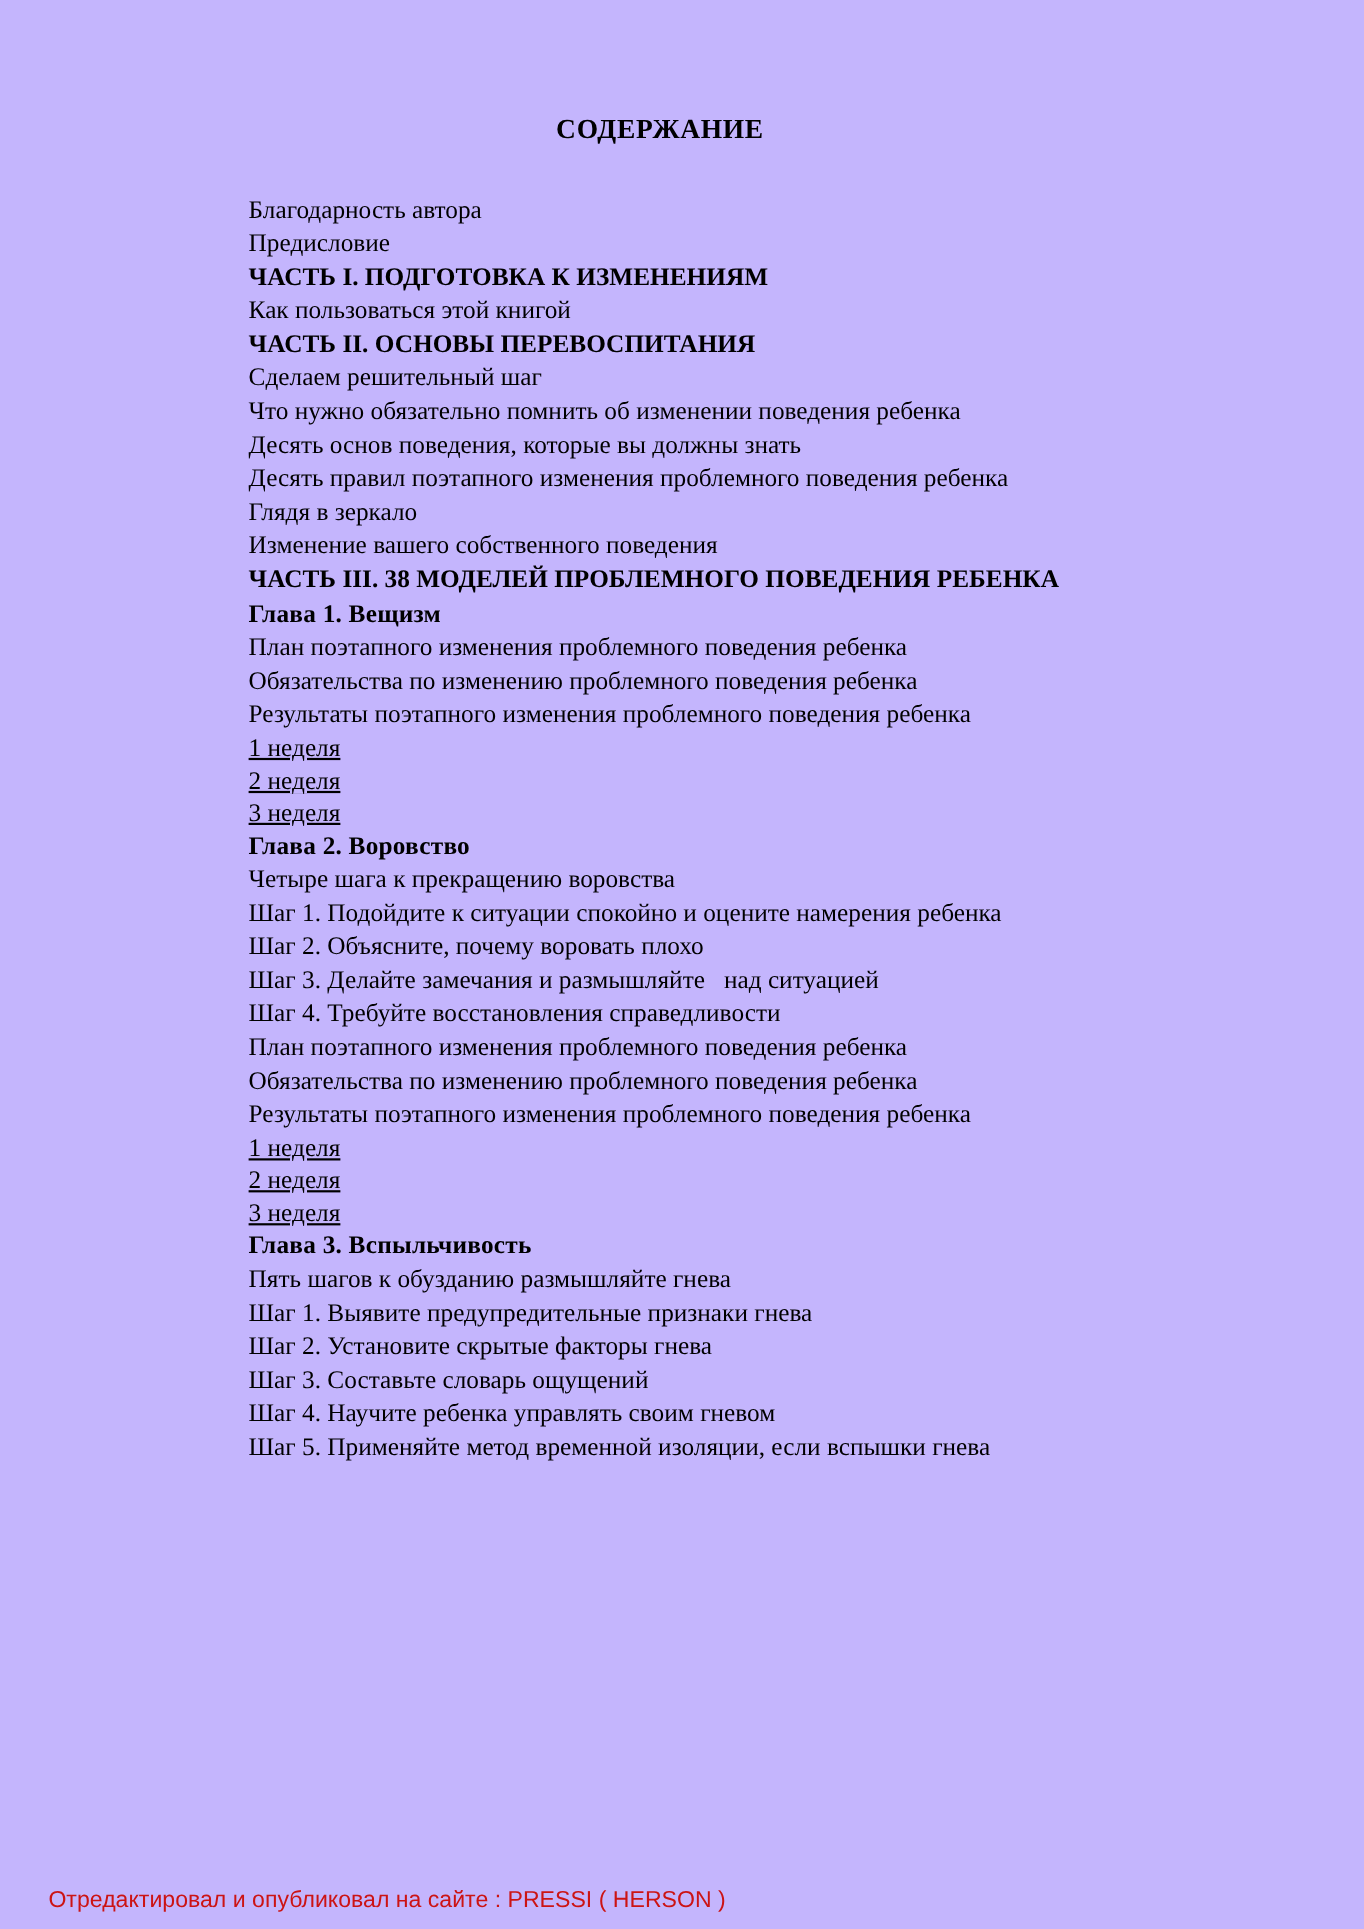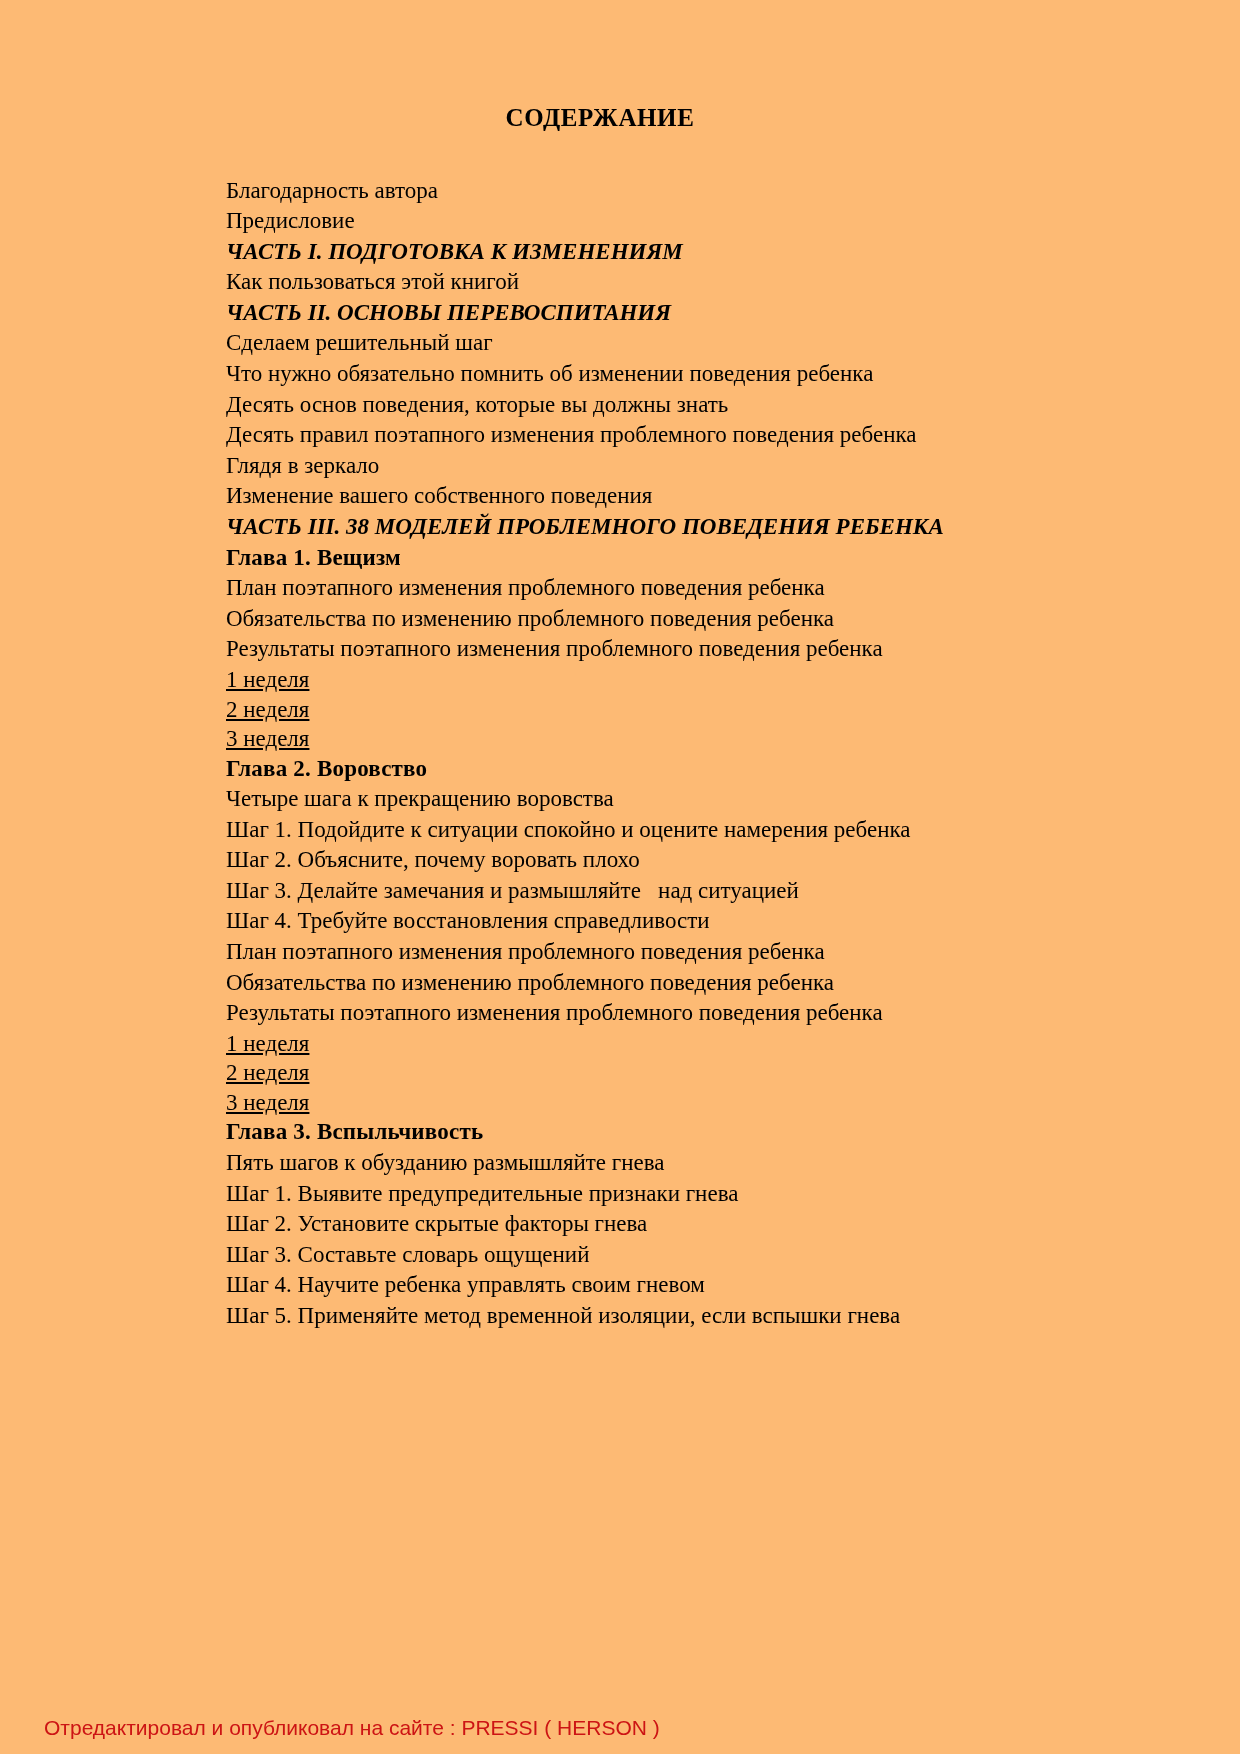--- a/index.html
+++ b/index.html
@@ -16,21 +16,21 @@
     color: #000000;
     -webkit-font-smoothing: none;
   }
 
   .page {
     position: absolute;
     left: 0;
     top: 0;
     width: 1240px;
     height: 1754px;
-    background: #fdba74;
+    background: #c4b5fd;
   }
 
   
   .content {
     position: absolute;
     left: 160px;
     top: 104px;
     width: 880px;
   }
 
@@ -57,21 +57,20 @@
     text-align-last: left;
   }
 
   .line.heading {
     font-weight: bold;
     letter-spacing: 0.2px;
   }
 
   .line.part {
     font-weight: bold;
-    font-style: italic;
   }
 
   .line.week {
     line-height: 29.5px;
     text-decoration: underline;
   }
 
   .footer-note {
     position: absolute;
     left: 4px;

